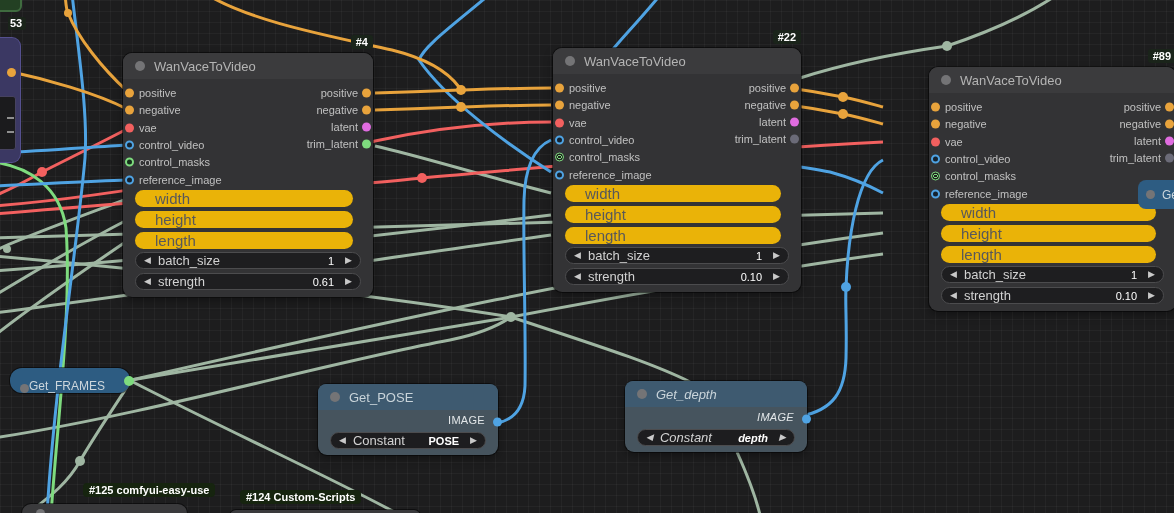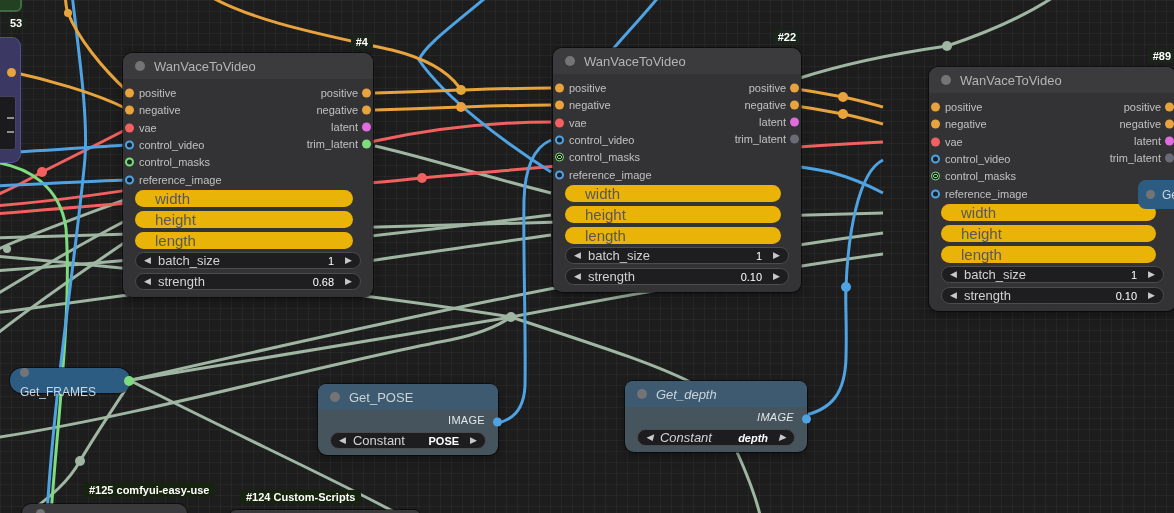--- a/index.html
+++ b/index.html
@@ -57,22 +57,22 @@
   .gp{left:318px;top:384px;} .gd{left:625px;top:381px;width:182px;font-style:italic;}
   .getter-node .node-title{background:#3e5a70;border-radius:8px 8px 0 0;}
   .getter-node .node-title span{color:#c9d4da;}
   .io-row{position:absolute;top:30px;height:16px;right:0;display:flex;align-items:flex-start;justify-content:flex-end;}
   .io-row .slot-label{color:#e2e6e8;font-size:11px;margin-right:13px;letter-spacing:.3px;}
   .io-row .dot{right:-4px;}
   .getter-node .stepper{top:48px;background:#1d1d1f;}
   .getter-node .s-value{font-weight:bold;}
 
   .frames-node{left:10px;top:368px;width:120px;height:25px;background:#2d5c82;border-radius:12px;
-    display:flex;align-items:flex-start;gap:8px;padding-left:10px;box-sizing:border-box;
-    box-shadow:0 0 0 1px rgba(0,0,0,.5);flex-direction:column;}
+    display:flex;align-items:flex-end;gap:0;padding-left:10px;box-sizing:border-box;
+    box-shadow:0 0 0 1px rgba(0,0,0,.5);}
   .frames-node span{font-size:12px;color:#ccd6dc;}
   .frames-node .out-dot{position:absolute;right:-4px;top:50%;transform:translateY(-50%);
     width:10px;height:10px;border-radius:50%;background:var(--c-green);}
   .edge-node{left:1138px;top:180px;width:40px;height:29px;background:#2d5c82;border-radius:8px 0 0 8px;
     display:flex;align-items:center;gap:7px;padding-left:8px;box-sizing:border-box;overflow:hidden;}
   .edge-node span{font-size:12px;color:#ccd6dc;}
   .mini-dot{width:9px;height:9px;border-radius:50%;background:#747476;flex:0 0 auto;}
 
   .purple-node{left:-52px;top:38px;width:72px;height:124px;background:#3b3863;border-radius:8px;
     box-shadow:0 0 0 1px #55508f;}
@@ -221,21 +221,21 @@
       <div class="pill-disabled" style="top: 179px;">length</div>
       <div class="stepper" style="top: 199px;">
         <span class="arrow">◀</span>
         <span class="s-name">batch_size</span>
         <span class="s-value">1</span>
         <span class="arrow">▶</span>
       </div>
       <div class="stepper" style="top: 220px;">
         <span class="arrow">◀</span>
         <span class="s-name">strength</span>
-        <span class="s-value">0.68</span>
+        <span class="s-value">0.61</span>
         <span class="arrow">▶</span>
       </div>
     </div>
   <div class="node wan-node n22">
       <div class="order-badge">#22</div>
       <div class="node-title">
         <div class="title-dot"></div>
         <span>WanVaceToVideo</span>
       </div>
       <div class="slot-row slot-in" style="top: 32px; width: 160px;">

